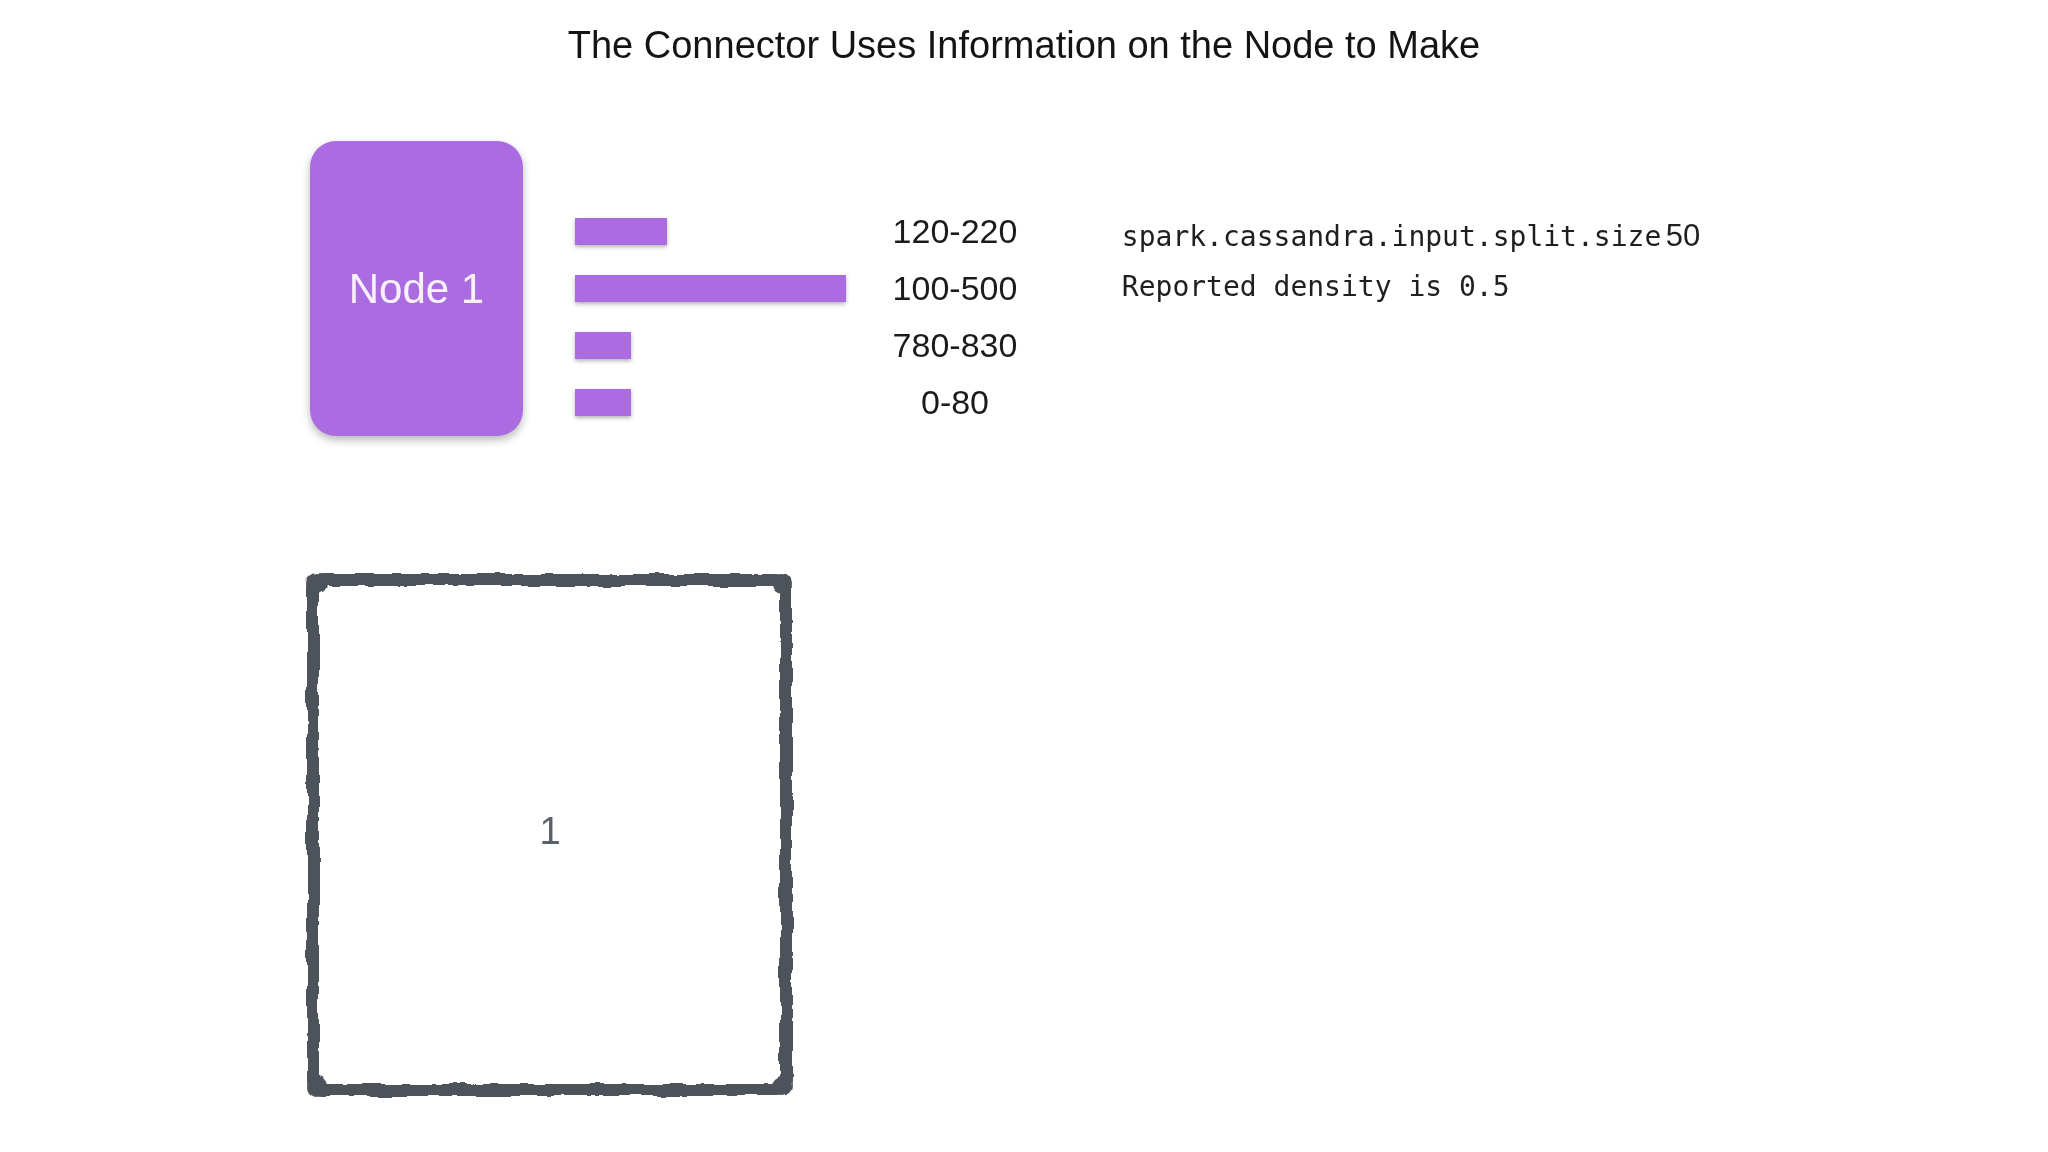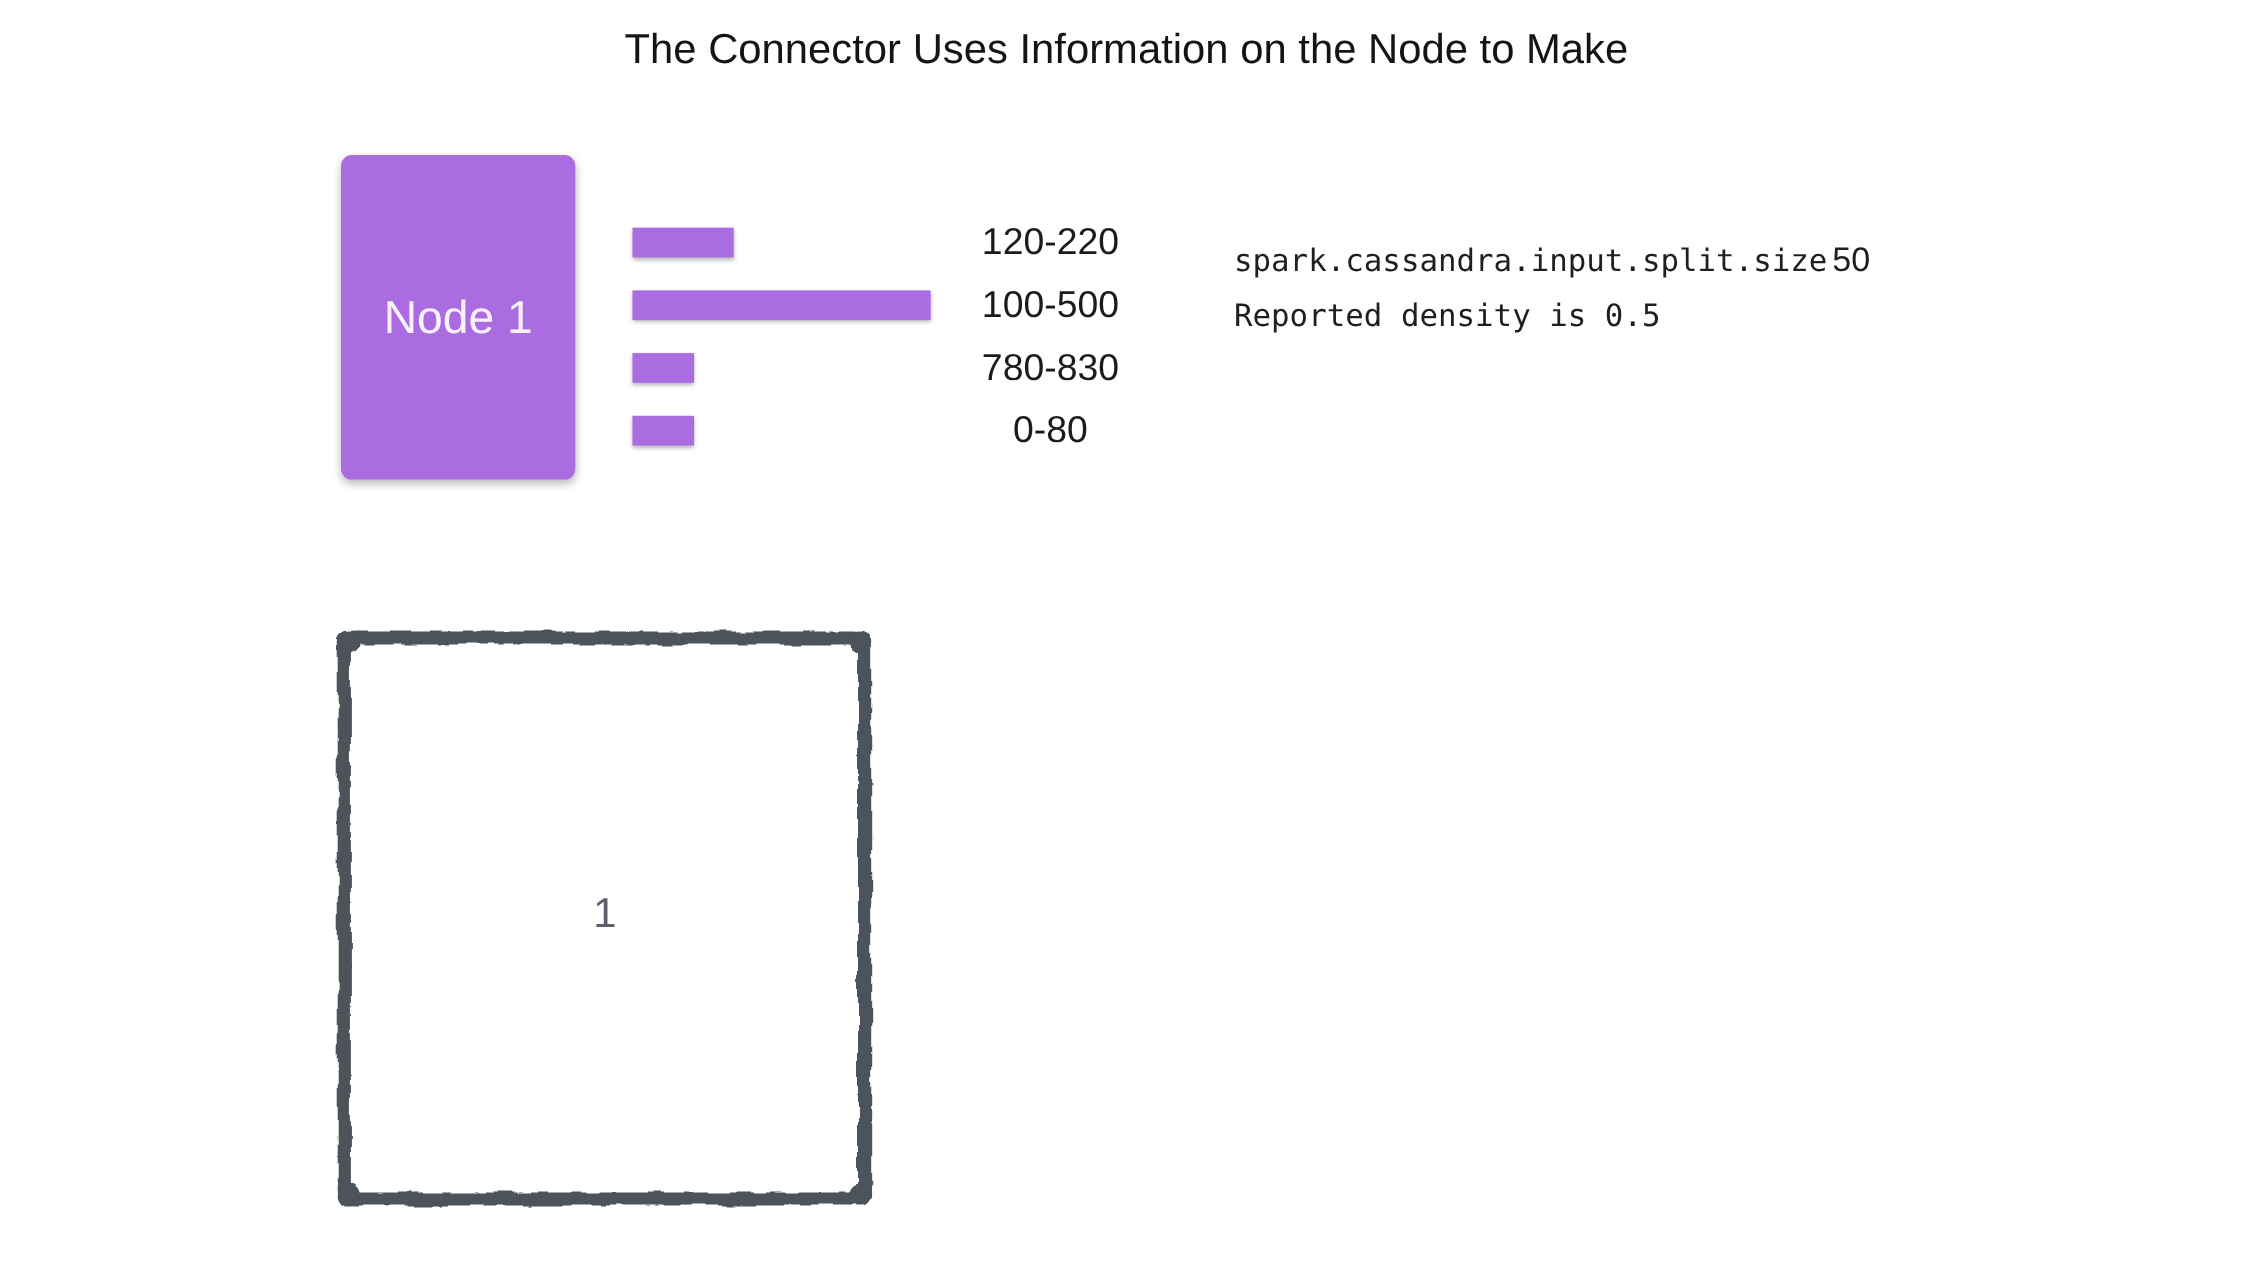--- a/index.html
+++ b/index.html
@@ -27,37 +27,37 @@
   }
 
   
   .node-box {
     position: absolute;
     left: 310px;
     top: 141px;
     width: 213px;
     height: 295px;
     background: #ab6ce1;
-    border-radius: 10px;
+    border-radius: 26px;
     box-shadow: 0 4px 8px rgba(0,0,0,0.28);
     display: flex;
     align-items: center;
     justify-content: center;
   }
   .node-label {
     color: #f8f1fb;
     font-size: 42px;
     font-weight: 400;
   }
 
   
   .partition-rows {
     position: absolute;
     left: 575px;
-    top: 192px;
+    top: 203px;
   }
   .partition-row {
     position: relative;
     width: 480px;
     height: 57px;
   }
   .partition-bar {
     position: absolute;
     left: 0;
     top: 15px;

